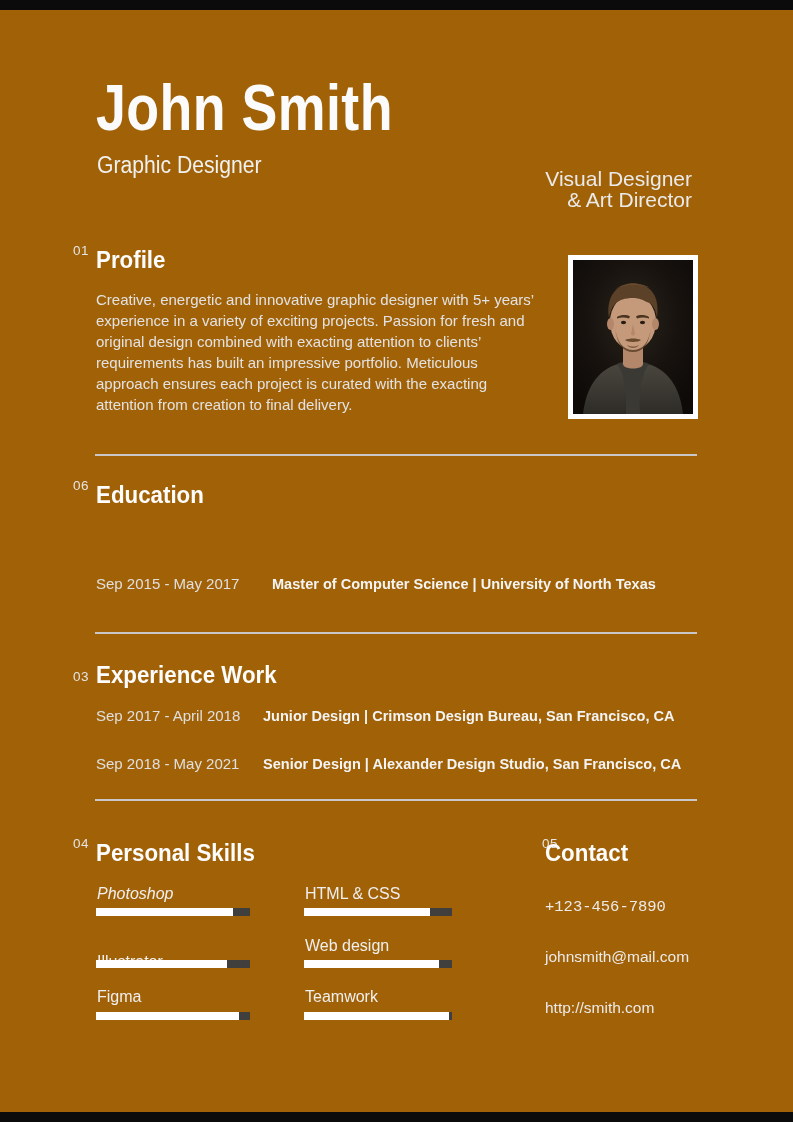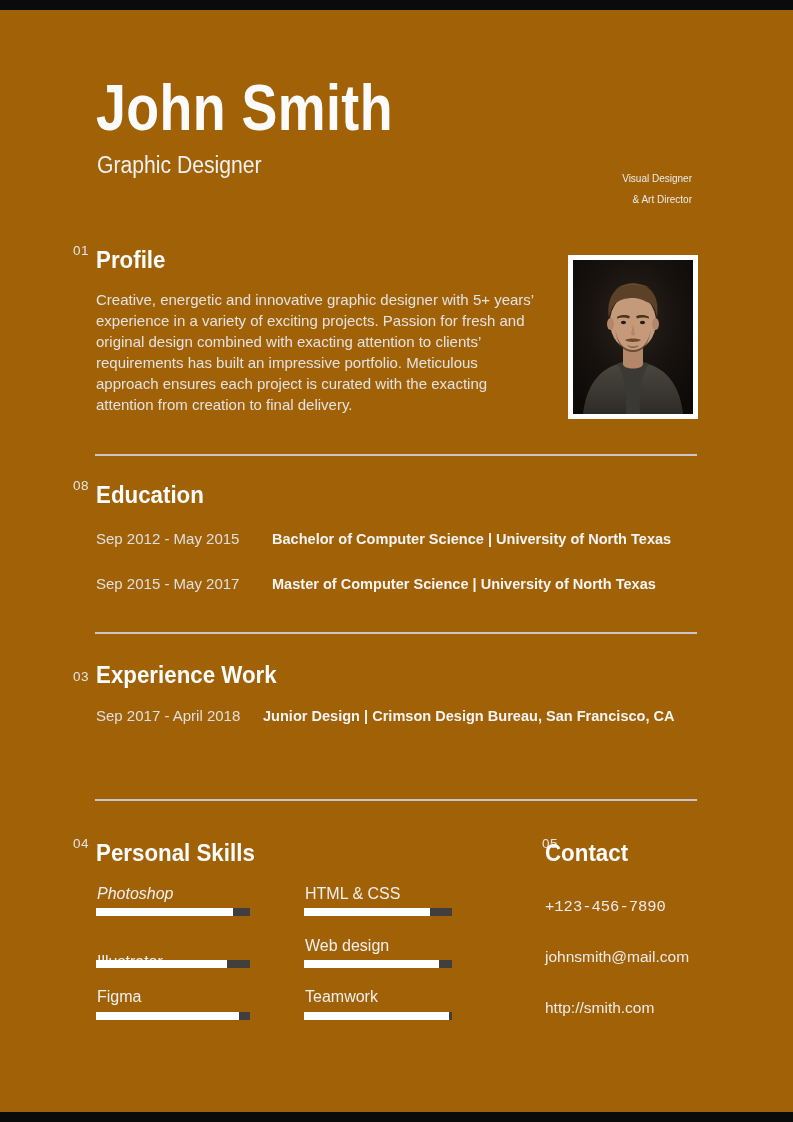--- a/index.html
+++ b/index.html
@@ -25,21 +25,21 @@
     white-space:nowrap; letter-spacing:0.5px;
   }
   .role {
     position:absolute; left:97px; top:151px;
     font-size:23px; line-height:28px; font-weight:400; color:#f1f1f1;
     transform:scaleX(0.92); transform-origin:left top;
     white-space:nowrap;
   }
   .tagline {
     position:absolute; right:101px; top:168px;
-    text-align:right; font-size:10px; line-height:21px; color:#eaeaea;
+    text-align:right; font-size:21px; line-height:21px; color:#eaeaea;
   }
 
   
   .sec-num {
     position:absolute; font-size:13.5px; color:#e4e4e4; letter-spacing:0.5px;
   }
   .sec-title {
     position:absolute; font-size:24px; font-weight:700; color:#fdfdfd;
     transform:scaleX(0.93); transform-origin:left top; white-space:nowrap;
   }
@@ -135,40 +135,40 @@
 
       <path d="M52,80 C56,78 64,78 68,80 C66,82.5 54,82.5 52,80 Z" fill="#6a4a2c"></path>
       <path d="M42,68 C44,82 50,90 60,90 C70,90 76,82 78,68 C76,84 70,92 60,92 C50,92 44,84 42,68 Z" fill="#5c4129" opacity="0.85"></path>
 
       <path d="M54,85 C58,87 62,87 66,85 C64,89 56,89 54,85 Z" fill="#5c4129" opacity="0.7"></path>
     </svg>
   </div>
 
   <div class="divider" style="top:454px;"></div>
 
-  <div class="sec-num" style="left:73px; top:478px;">08</div>
+  <div class="sec-num" style="left:73px; top:478px;">06</div>
   <div class="sec-title" style="left:96px; top:481px;">Education</div>
 
-  <div class="t-row edu" style="top:530px;">
-    <span class="t-period">Sep 2012 - May 2015</span>
-    <span class="t-detail">Bachelor of Computer Science | University of North Texas</span>
-  </div>
   <div class="t-row edu" style="top:575px;">
     <span class="t-period">Sep 2015 - May 2017</span>
     <span class="t-detail">Master of Computer Science | University of North Texas</span>
   </div>
 
   <div class="divider" style="top:632px;"></div>
 
   <div class="sec-num" style="left:73px; top:658px;margin-top:11px;">03</div>
   <div class="sec-title" style="left:96px; top:661px;">Experience Work</div>
 
   <div class="t-row" style="top:707px;">
     <span class="t-period">Sep 2017 - April 2018</span>
     <span class="t-detail">Junior Design | Crimson Design Bureau, San Francisco, CA</span>
+  </div>
+  <div class="t-row" style="top:755px;">
+    <span class="t-period">Sep 2018 - May 2021</span>
+    <span class="t-detail">Senior Design | Alexander Design Studio, San Francisco, CA</span>
   </div>
 
   <div class="divider" style="top:799px;"></div>
 
   <div class="sec-num" style="left:73px; top:836px;">04</div>
   <div class="sec-title" style="left:96px; top:839px;">Personal Skills</div>
 
   <div class="skill-label" style="left:97px; top:885px;font-style:italic;">Photoshop</div>
   <div class="skill-track" style="left:96px; top:908px; width:154px;">
     <div class="skill-fill" style="width: 89%;"></div>

